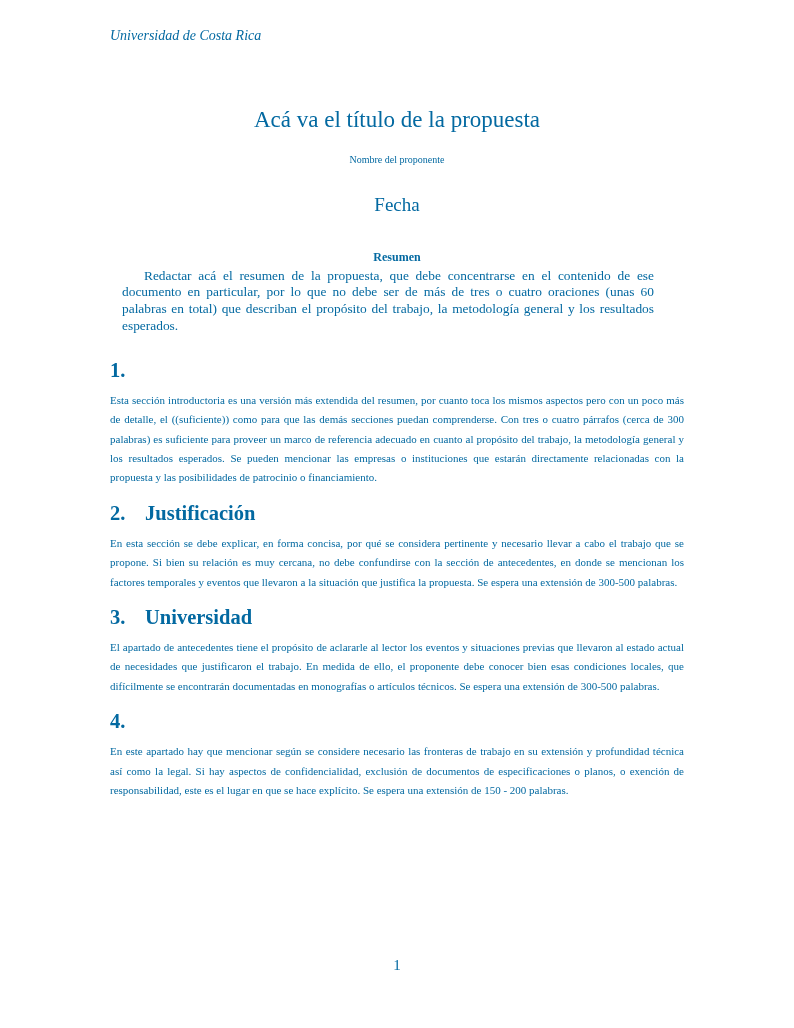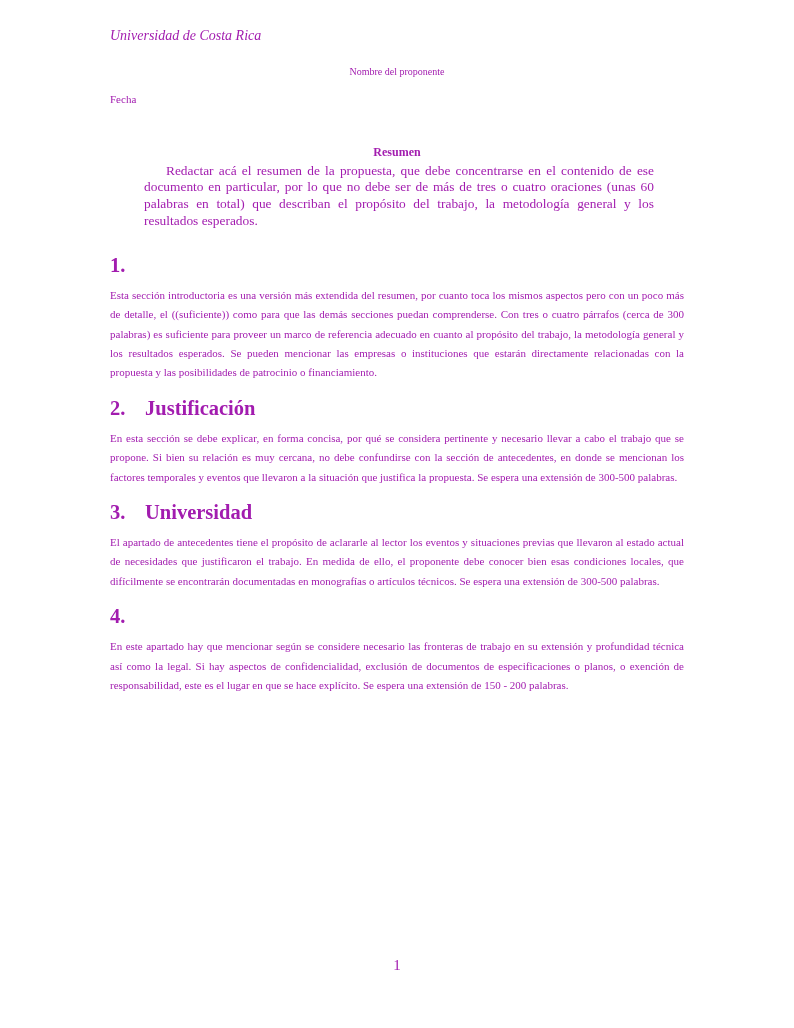--- a/index.html
+++ b/index.html
@@ -5,21 +5,21 @@
   html, body {
     margin: 0;
     padding: 0;
     background: #ffffff;
   }
   .page {
     position: relative;
     width: 794px;
     height: 1028px;
     background: #ffffff;
-    color: #a21caf;
+    color: #0369a1;
     font-family: "Liberation Serif", serif;
     box-sizing: border-box;
     padding: 27px 110px 0 110px;
     overflow: hidden;
   }
   
   .doc-header {
     font-style: italic;
     font-size: 14px;
     line-height: 17.5px;
@@ -34,35 +34,36 @@
     line-height: 27px;
     font-weight: normal;
   }
   .doc-author {
     margin-top: 17px;
     text-align: center;
     font-size: 10px;
     line-height: 19px;
   }
   .doc-date {
-    margin-top: 9px;
-    font-size: 11px;
+    margin-top: 26px;
+    text-align: center;
+    font-size: 19px;
     line-height: 19px;
   }
 
   
   .abstract-heading {
     margin-top: 34px;
     text-align: center;
     font-weight: bold;
     font-size: 12px;
     line-height: 18px;
   }
   .abstract-body {
-    margin: 2px 30px 0 34px;
+    margin: 2px 30px 0 12px;
     font-size: 13.4px;
     line-height: 16.8px;
     text-align: justify;
     text-indent: 22px;
   }
 
   
   .section-heading {
     margin: 13px 0 0 0;
     font-size: 20.5px;
@@ -95,20 +96,21 @@
 </style>
 </head>
 <body>
 
 <div class="page">
 
   <div class="doc-header">
     <div>Universidad de Costa Rica</div>
   </div>
 
+  <div class="doc-title">Acá va el título de la propuesta</div>
   <div class="doc-author">Nombre del proponente</div>
   <div class="doc-date">Fecha</div>
 
   <div class="abstract-heading">Resumen</div>
   <div class="abstract-body">Redactar acá el resumen de la propuesta, que debe concentrarse en el contenido de ese documento en particular, por lo que no debe ser de más de tres o cuatro oraciones (unas 60 palabras en total) que describan el propósito del trabajo, la metodología general y los resultados esperados.</div>
 
   <div class="section-heading first">
     <span class="section-number">1.</span>
   </div>
   <p class="section-body">Esta sección introductoria es una versión más extendida del resumen, por cuanto toca los mismos aspectos pero con un poco más de detalle, el ((suficiente)) como para que las demás secciones puedan comprenderse. Con tres o cuatro párrafos (cerca de 300 palabras) es suficiente para proveer un marco de referencia adecuado en cuanto al propósito del trabajo, la metodología general y los resultados esperados. Se pueden mencionar las empresas o instituciones que estarán directamente relacionadas con la propuesta y las posibilidades de patrocinio o financiamiento.</p>

